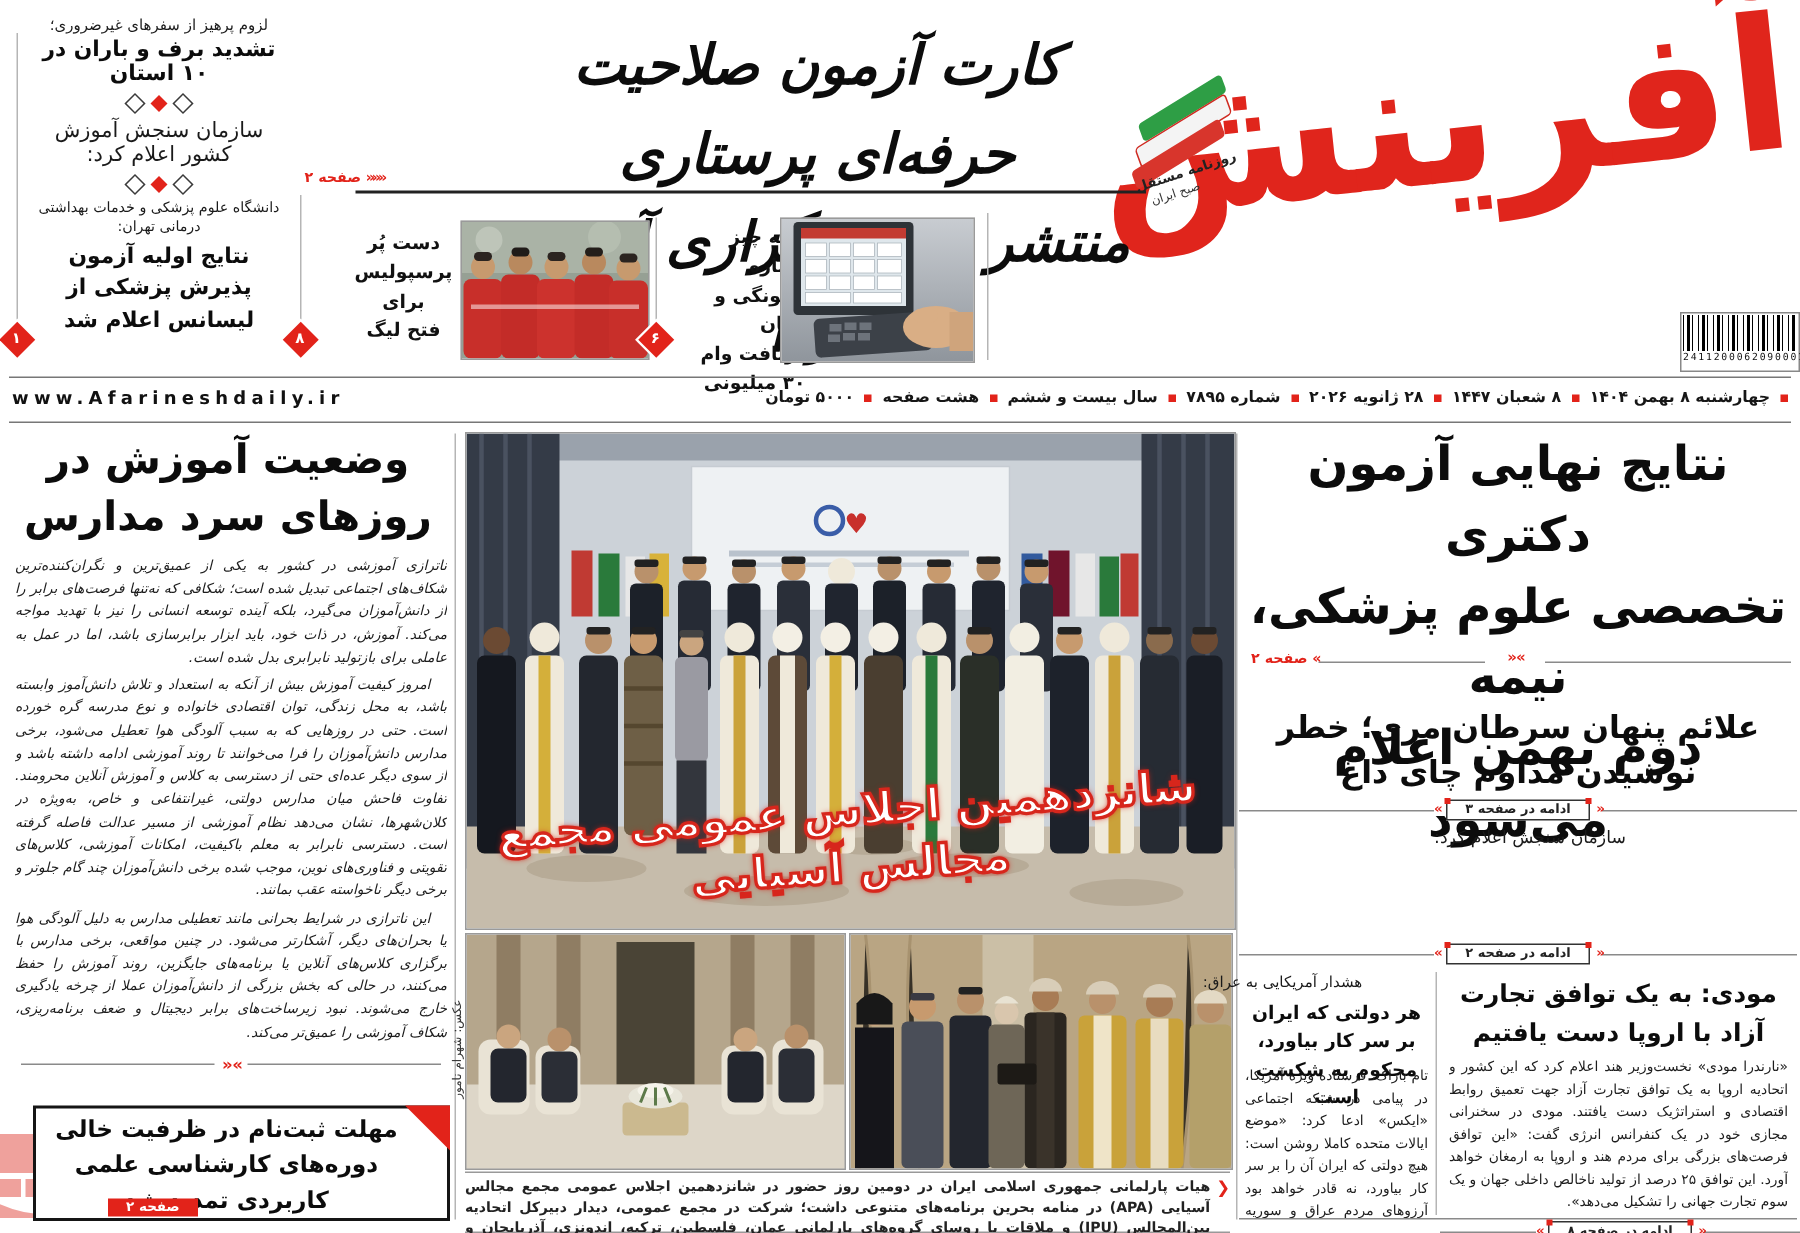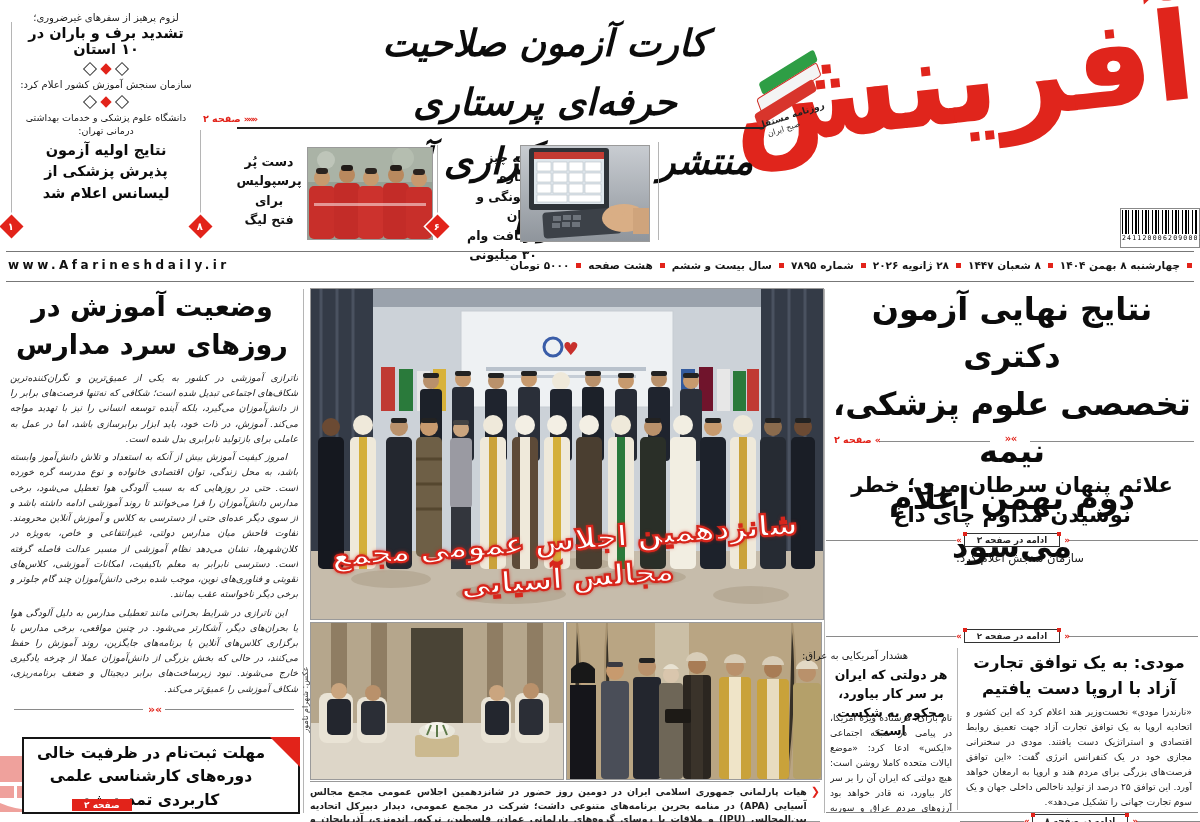--- a/index.html
+++ b/index.html
@@ -62,21 +62,21 @@
   <div class="vrule" style="left:200px;top:130px;height:92px;"></div>
 
   <div class="abs center" style="left:20px;top:12px;width:172px;">
     <div style="font-size:10px;" class="kicker">لزوم پرهیز از سفرهای غیرضروری؛</div>
     <div class="hl" style="font-size:14.5px;margin-top:2px;">تشدید برف و باران در ۱۰ استان</div>
     <div class="diasep" style="margin:7px 0 5px;">
       <span class="dia o"></span>
         <span class="dia f"></span>
         <span class="dia o"></span>
     </div>
-    <div style="font-size:10px;" class="kicker">سازمان سنجش آموزش کشور اعلام کرد:</div>
+    <div style="font-size:14px;" class="kicker">سازمان سنجش آموزش کشور اعلام کرد:</div>
     <div class="diasep" style="margin:7px 0 5px;">
       <span class="dia o"></span>
         <span class="dia f"></span>
         <span class="dia o"></span>
     </div>
     <div style="font-size:9.5px;line-height:1.35;" class="kicker">دانشگاه علوم پزشکی و خدمات بهداشتی درمانی تهران:</div>
     <div class="hl" style="font-size:14.5px;line-height:1.5;margin-top:2px;">نتایج اولیه آزمون پذیرش پزشکی از لیسانس اعلام شد</div>
   </div>
 
   <div class="badge" style="left:3px;top:218px;">

